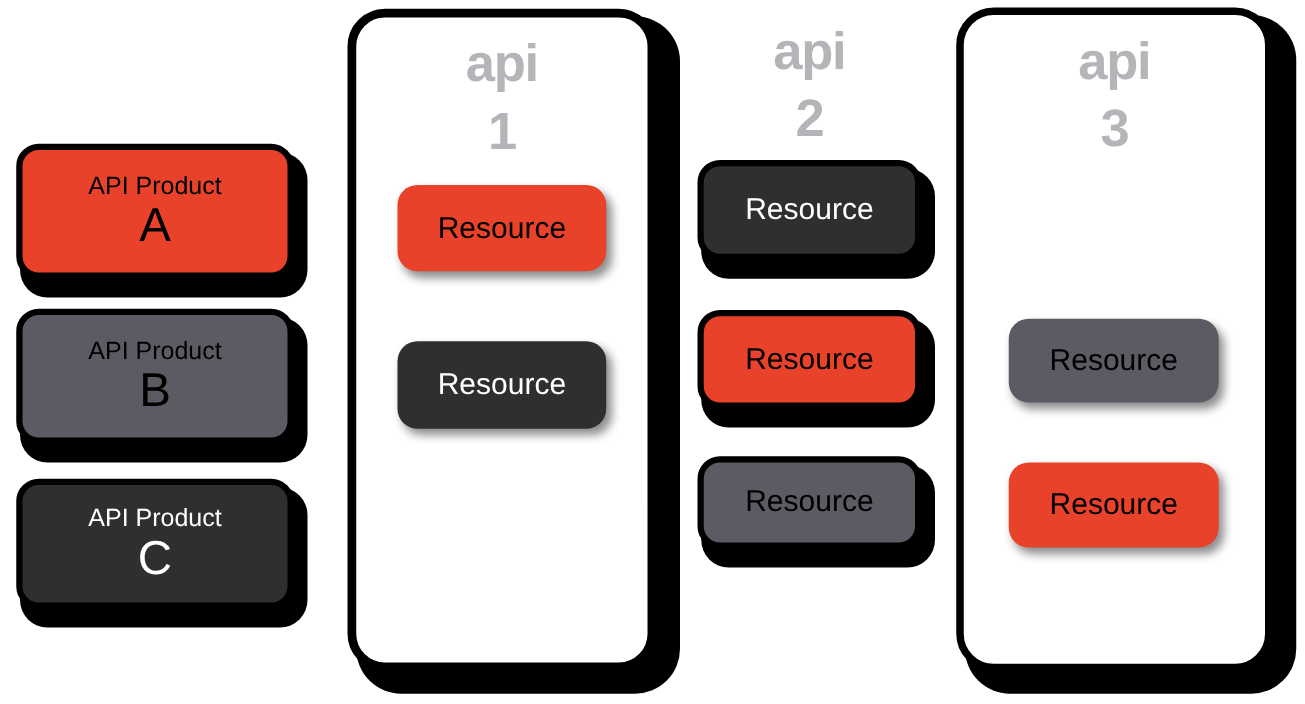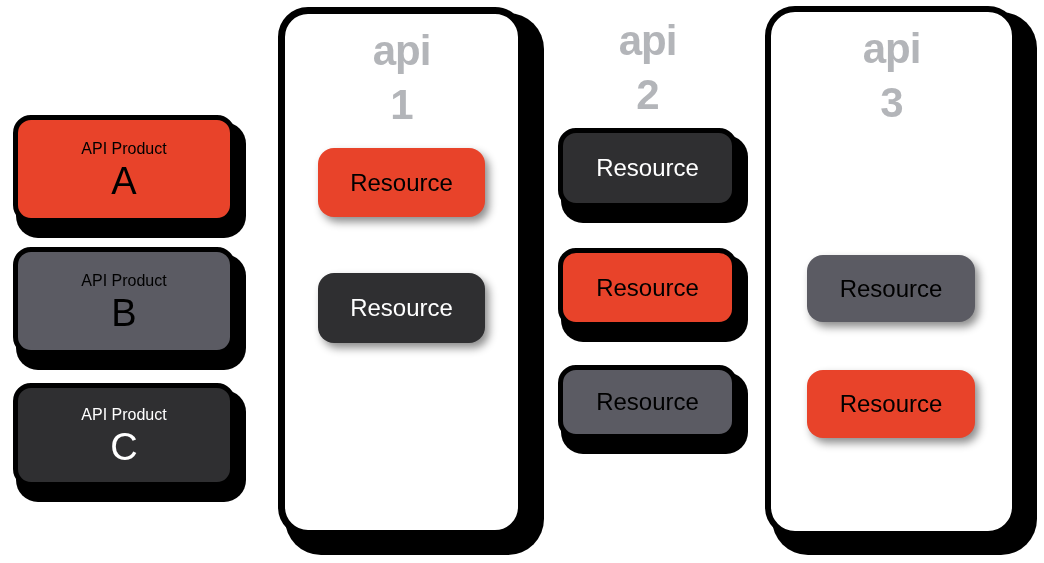--- a/index.html
+++ b/index.html
@@ -30,21 +30,21 @@
     display:flex;align-items:center;justify-content:center;
     font-size:24px;box-shadow:4px 5px 8px rgba(0,0,0,0.45);
   }
   
   .black-chip{
     position:absolute;box-sizing:border-box;border:5px solid #000;border-radius:18px;
     display:flex;flex-direction:column;align-items:center;justify-content:center;
     box-shadow:7px 11px 0 4px #000;
   }
   .black-chip.resource{font-size:24px;}
-  .product-line1{font-size:16px;line-height:24px;}
+  .product-line1{font-size:20px;line-height:24px;}
   .product-letter{font-size:38px;line-height:40px;}
   
   .v-red{background:#e8432a;color:#000;}
   .v-dark{background:#2f2f31;color:#fff;}
   .v-gray{background:#5b5b63;color:#000;}
   
   .prod-a{left:13px;top:115px;width:222px;height:108px;}
   .prod-b{left:13px;top:247px;width:222px;height:108px;}
   .prod-c{left:13px;top:383px;width:222px;height:104px;}
   

